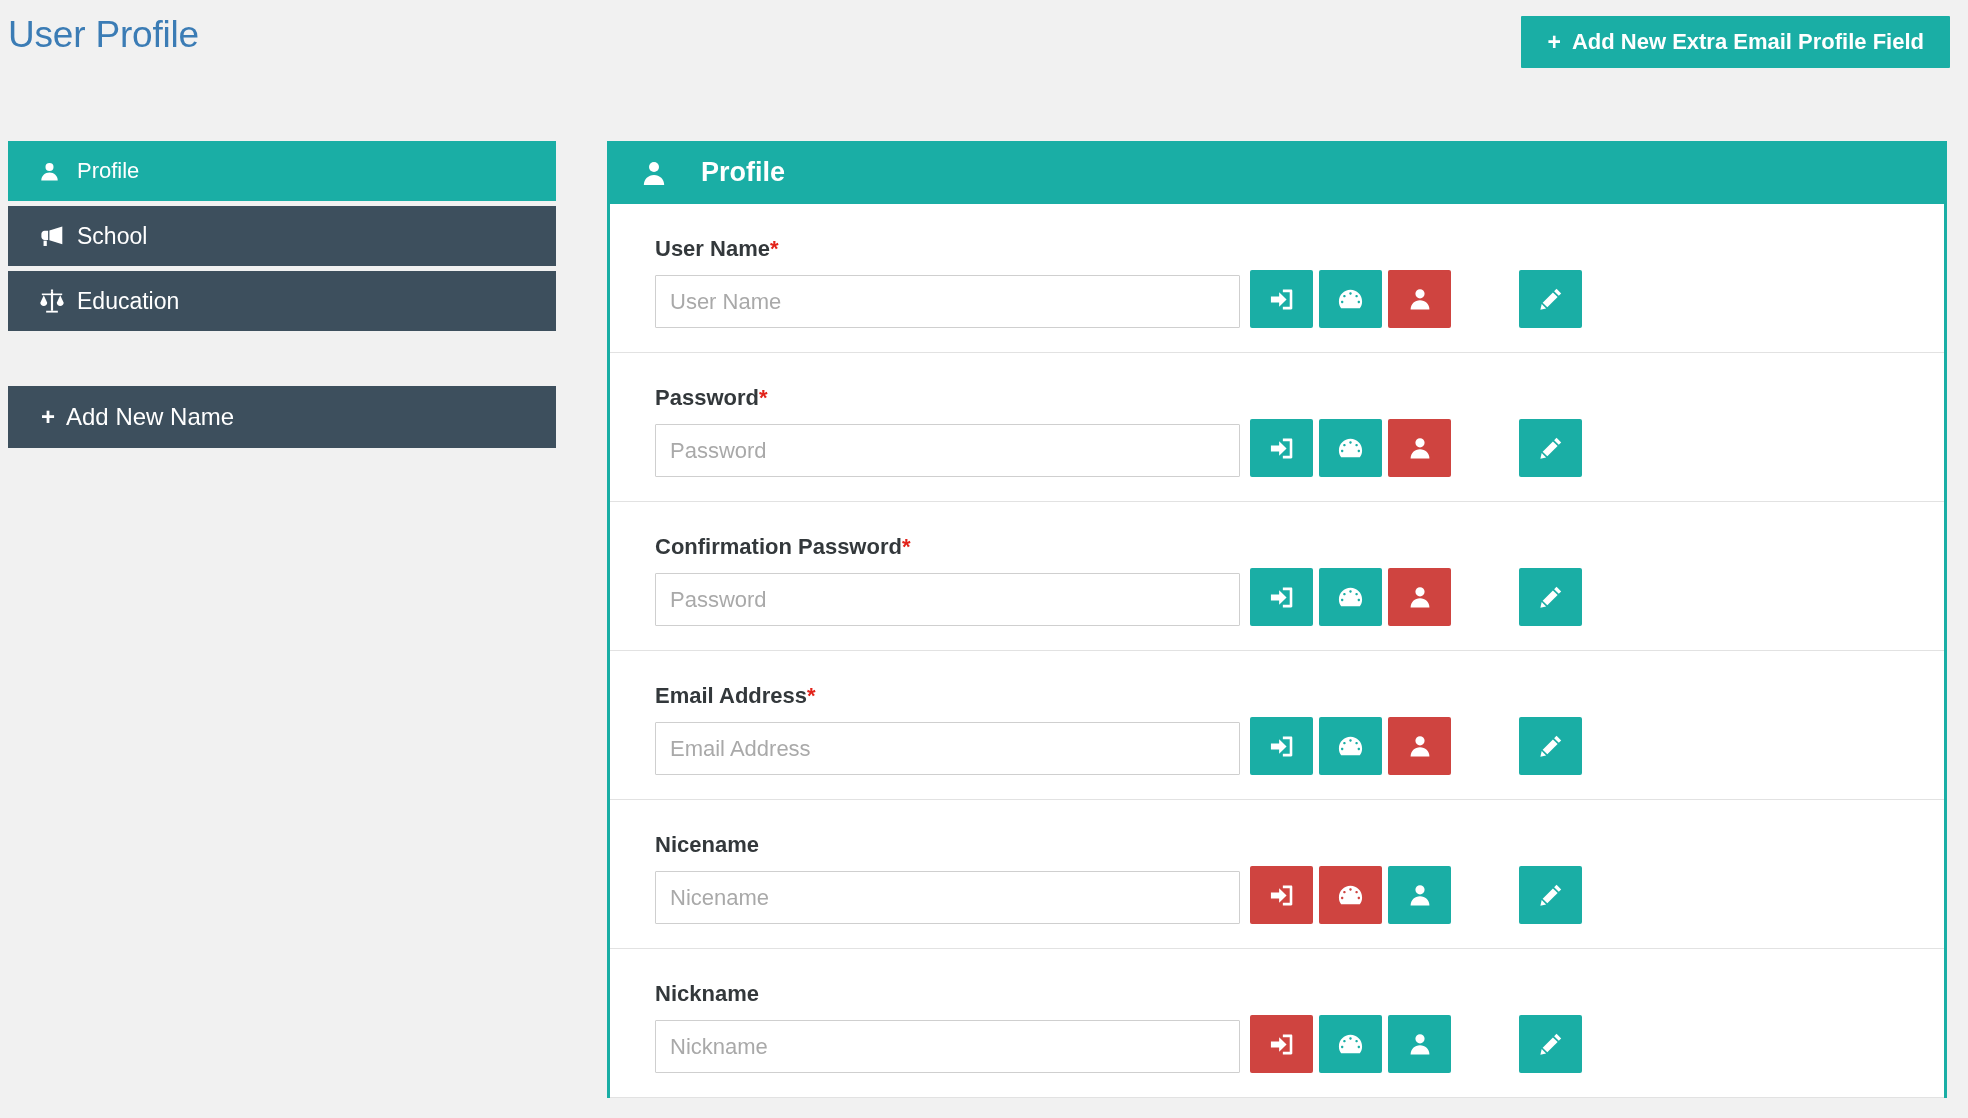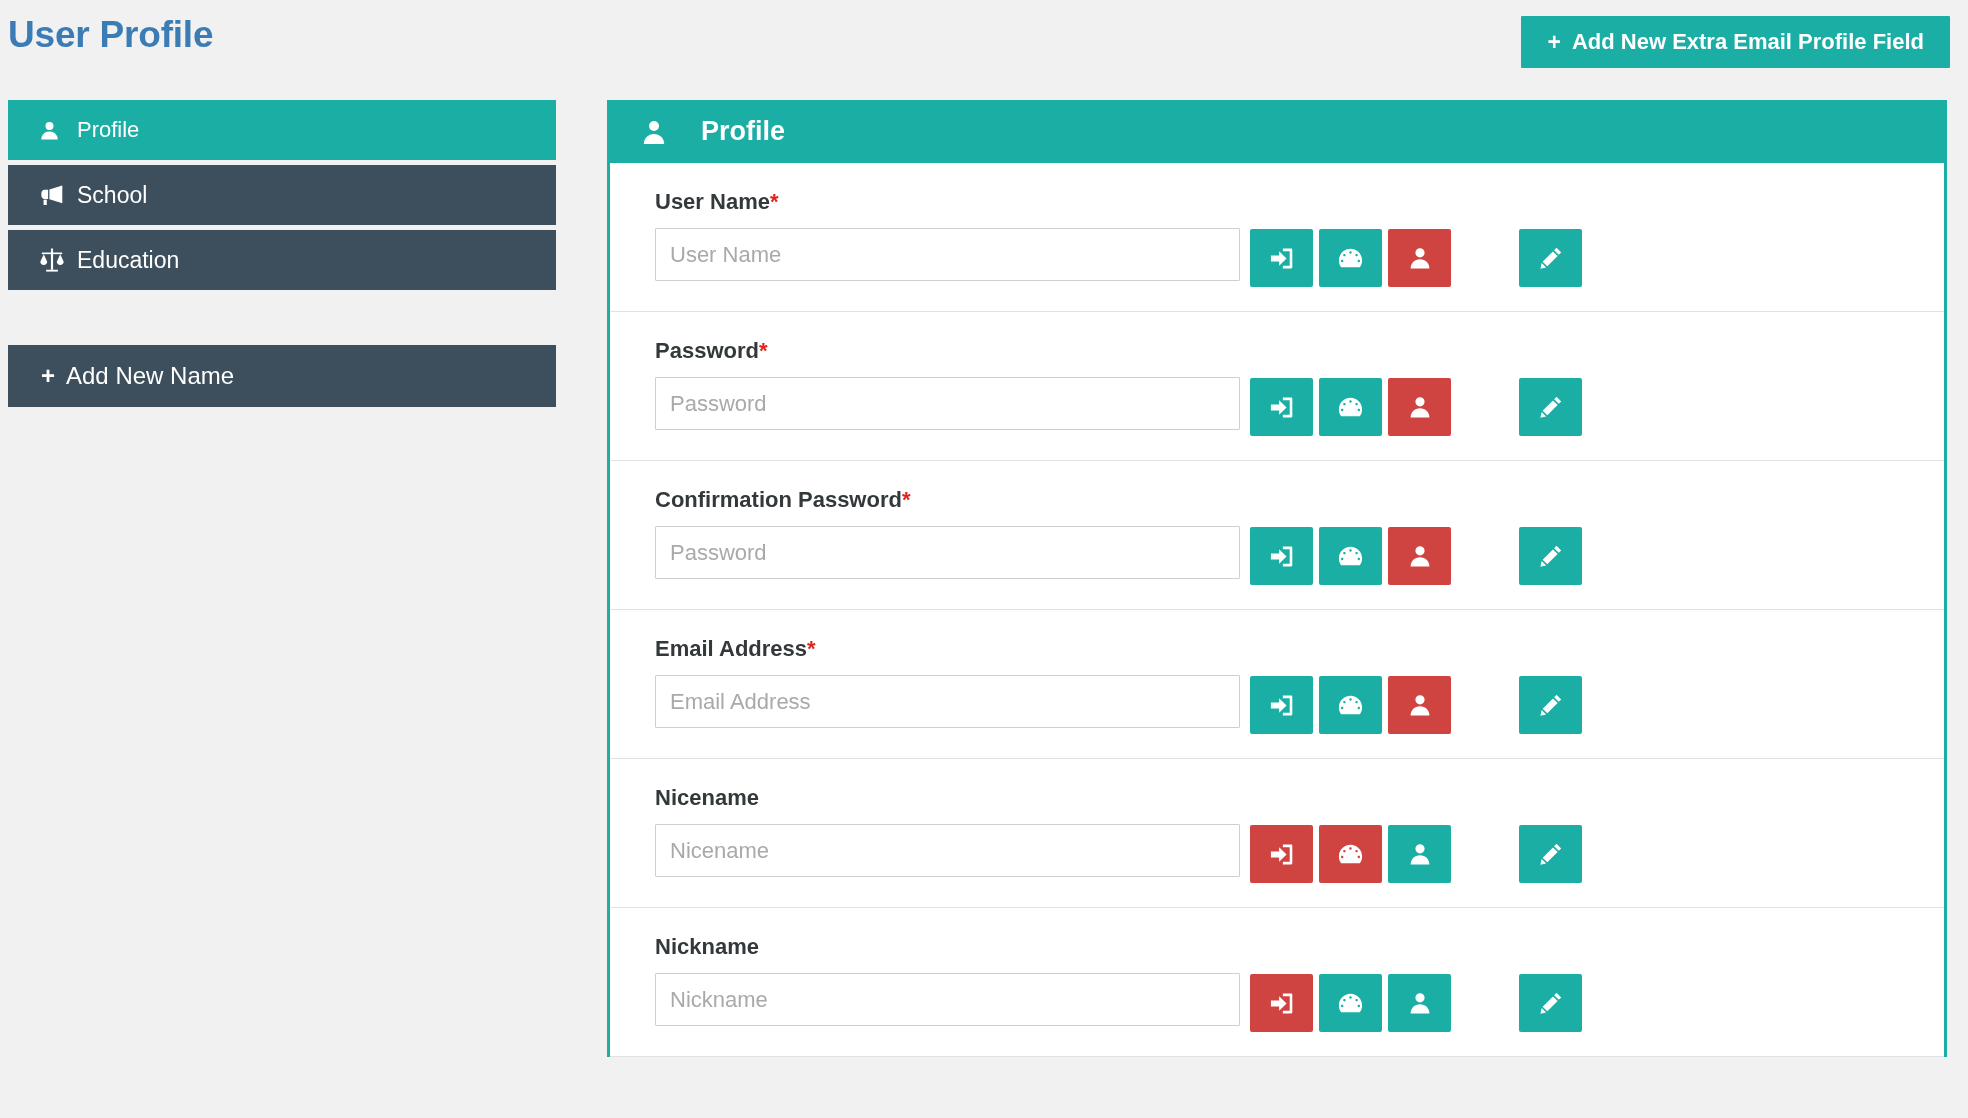--- a/index.html
+++ b/index.html
@@ -13,21 +13,21 @@
 
   
   #topbar {
     position: relative;
     height: 100px;
   }
   #page-title {
     position: absolute;
     left: 8px; top: 14px;
     font-size: 37px;
-    font-weight: bold;
+    font-weight: normal;
     color: #3b7cb5;
     letter-spacing: -0.2px;
   }
   #add-field-btn {
     position: absolute;
     right: 18px; top: 16px;
     background: #1aaea5;
     color: #ffffff;
     border: none;
     padding: 0 26px;
@@ -42,20 +42,21 @@
     border-radius: 1px;
   }
   #add-field-btn .plus { font-size: 23px; font-weight: bold; line-height: 1; }
 
   
   #layout {
     position: relative;
     padding: 0 18px 0 8px;
     display: flex;
     align-items: flex-start;
+    margin-top: 41px;
   }
 
   
   #sidebar { width: 548px; flex: 0 0 548px; }
   .menu-item {
     height: 60px;
     display: flex;
     align-items: center;
     padding-left: 31px;
     color: #ffffff;
@@ -108,21 +109,21 @@
   #panel-header .ph-icon { margin-right: 34px; display: flex; }
   #panel-header .ph-title { font-size: 27px; font-weight: bold; }
   #panel-body {
     border-left: 3px solid #1aaea5;
     border-right: 3px solid #1aaea5;
     background: #ffffff;
   }
 
   .form-row {
     display: flex;
-    align-items: flex-start;
+    align-items: flex-end;
     padding: 26px 0 24px 0;
     border-bottom: 1px solid #e2e2e2;
   }
   .fr-left { width: 640px; flex: 0 0 640px; padding-left: 45px; }
   .fr-label {
     font-size: 22px;
     font-weight: bold;
     color: #33383b;
     margin-bottom: 13px;
     display: block;

